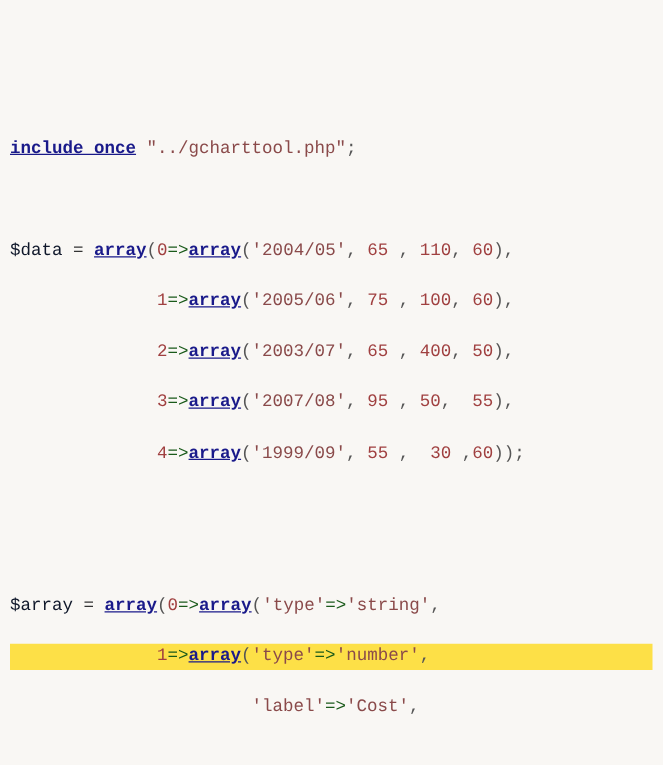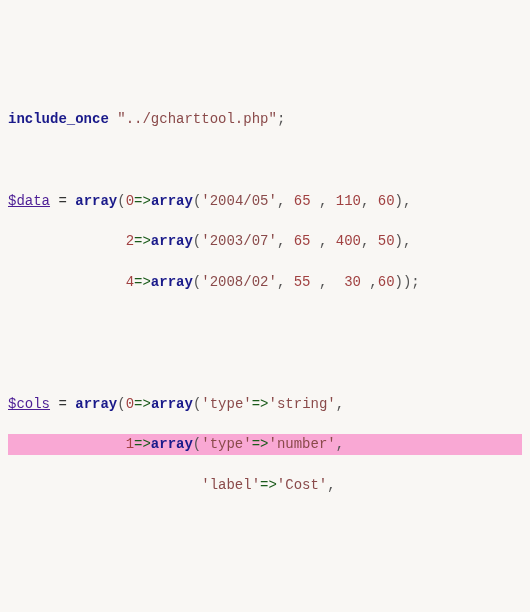--- a/index.html
+++ b/index.html
@@ -6,43 +6,45 @@
     margin: 0;
     padding: 8px;
     font-family: "Courier New", Courier, monospace;
     font-size: 14px;
     line-height: 1.45;
     background: #f9f7f4;
     color: #333;
     white-space: pre;
   }
   .line { display: block; }
-  .hl { background: #f9a8d4; display: block; }
-  .kw { color: #1a1a8a; font-weight: bold; }      
+  .hl { background: #fde047; display: block; }
+  .kw { color: #1a1a8a; font-weight: bold; text-decoration: underline; }      
   .str { color: #8a4a4a; }                        
   .num { color: #a04040; }                        
-  .var { color: #4c1d95; text-decoration: underline; }                        
+  .var { color: #0f172a; }                        
   .op  { color: #1a5a1a; }                        
   .pn  { color: #555; }                           
   .guide { color: #d8d4cc; }                      
 </style>
 </head>
 <body>
 
 
 
 <div>
 <span class="line"><span class="kw">include_once</span> <span class="str">"../gcharttool.php"</span><span class="pn">;</span></span>
 <span class="line"> </span>
 <span class="line"><span class="var">$data</span><span> = </span><span class="kw">array</span><span class="pn">(</span><span class="num">0</span><span class="op">=&gt;</span><span class="kw">array</span><span class="pn">(</span><span class="str">'2004/05'</span><span class="pn">, </span><span class="num">65</span><span class="pn"> , </span><span class="num">110</span><span class="pn">, </span><span class="num">60</span><span class="pn">),</span></span>
+<span class="line"><span class="guide">              </span><span class="num">1</span><span class="op">=&gt;</span><span class="kw">array</span><span class="pn">(</span><span class="str">'2005/06'</span><span class="pn">, </span><span class="num">75</span><span class="pn"> , </span><span class="num">100</span><span class="pn">, </span><span class="num">60</span><span class="pn">),</span></span>
 <span class="line"><span class="guide">              </span><span class="num">2</span><span class="op">=&gt;</span><span class="kw">array</span><span class="pn">(</span><span class="str">'2003/07'</span><span class="pn">, </span><span class="num">65</span><span class="pn"> , </span><span class="num">400</span><span class="pn">, </span><span class="num">50</span><span class="pn">),</span></span>
-<span class="line"><span class="guide">              </span><span class="num">4</span><span class="op">=&gt;</span><span class="kw">array</span><span class="pn">(</span><span class="str">'2008/02'</span><span class="pn">, </span><span class="num">55</span><span class="pn"> ,  </span><span class="num">30</span><span class="pn"> ,</span><span class="num">60</span><span class="pn">));</span></span>
+<span class="line"><span class="guide">              </span><span class="num">3</span><span class="op">=&gt;</span><span class="kw">array</span><span class="pn">(</span><span class="str">'2007/08'</span><span class="pn">, </span><span class="num">95</span><span class="pn"> , </span><span class="num">50</span><span class="pn">,  </span><span class="num">55</span><span class="pn">),</span></span>
+<span class="line"><span class="guide">              </span><span class="num">4</span><span class="op">=&gt;</span><span class="kw">array</span><span class="pn">(</span><span class="str">'1999/09'</span><span class="pn">, </span><span class="num">55</span><span class="pn"> ,  </span><span class="num">30</span><span class="pn"> ,</span><span class="num">60</span><span class="pn">));</span></span>
 <span class="line"> </span>
 <span class="line"> </span>
-<span class="line"><span class="var">$cols</span><span> = </span><span class="kw">array</span><span class="pn">(</span><span class="num">0</span><span class="op">=&gt;</span><span class="kw">array</span><span class="pn">(</span><span class="str">'type'</span><span class="op">=&gt;</span><span class="str">'string'</span><span class="pn">,</span></span>
+<span class="line"><span class="var">$array</span><span> = </span><span class="kw">array</span><span class="pn">(</span><span class="num">0</span><span class="op">=&gt;</span><span class="kw">array</span><span class="pn">(</span><span class="str">'type'</span><span class="op">=&gt;</span><span class="str">'string'</span><span class="pn">,</span></span>
 <span class="line hl"><span class="guide">              </span><span class="num">1</span><span class="op">=&gt;</span><span class="kw">array</span><span class="pn">(</span><span class="str">'type'</span><span class="op">=&gt;</span><span class="str">'number'</span><span class="pn">,</span></span>
 <span class="line"><span class="guide">                       </span><span class="str">'label'</span><span class="op">=&gt;</span><span class="str">'Cost'</span><span class="pn">,</span></span>
 
 
 
 
 
 
 
 

